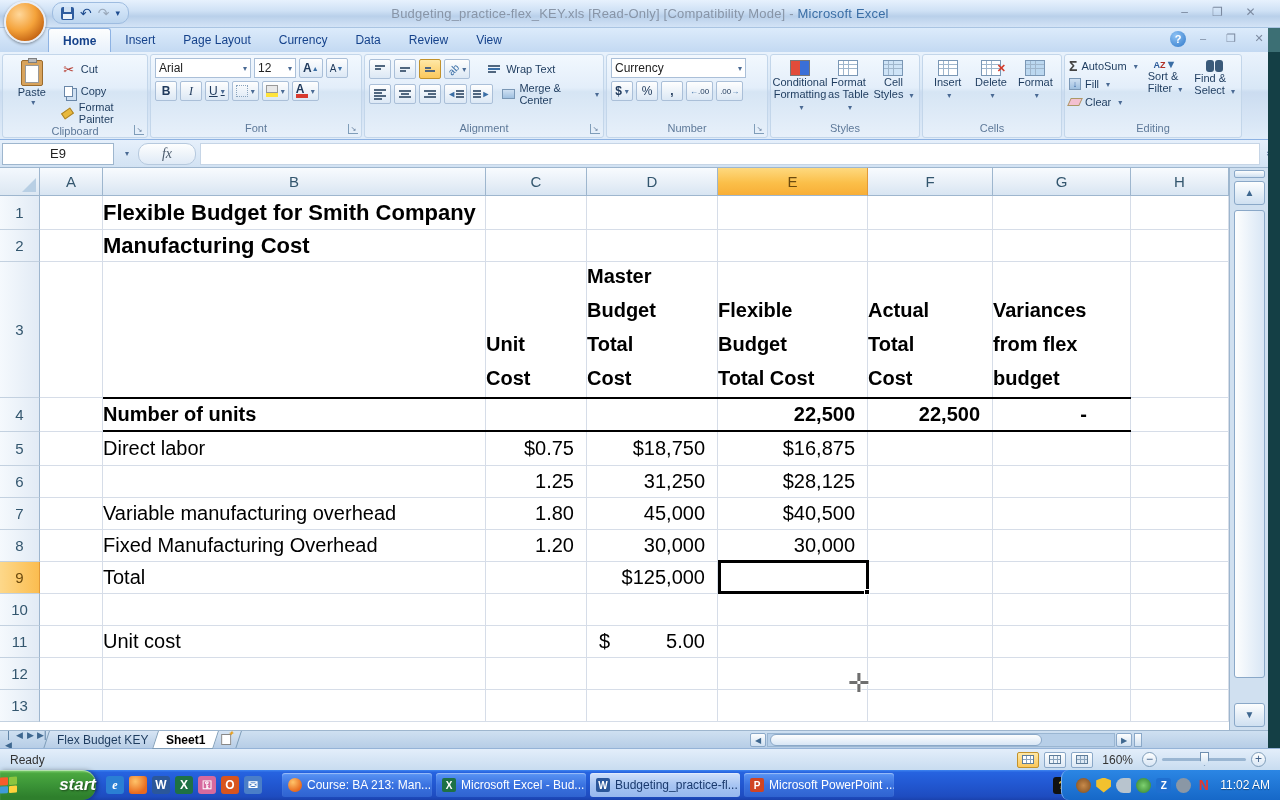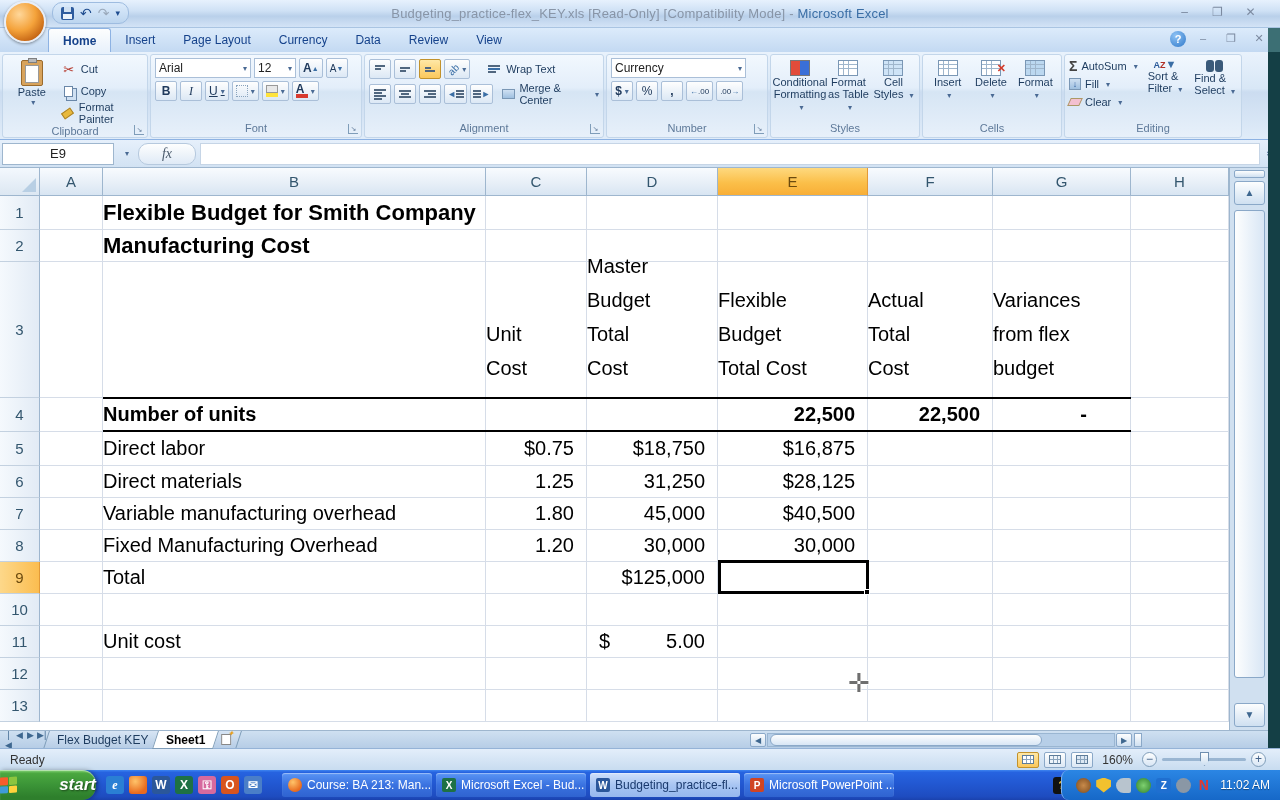--- a/index.html
+++ b/index.html
@@ -116,21 +116,21 @@
     linear-gradient(90deg,transparent 952px,#d6dde8 952px,#d6dde8 953px,transparent 953px),
     linear-gradient(90deg,transparent 1090px,#d6dde8 1090px,#d6dde8 1091px,transparent 1091px),
     linear-gradient(90deg,transparent 1188px,#d6dde8 1188px,#d6dde8 1189px,transparent 1189px); }
   .h34{height:34px}.h32{height:32px}.h136{height:136px}
   .cell { position:absolute; top:0; bottom:0; display:flex; align-items:center;
     font-size:20px; color:#000; white-space:nowrap; z-index:2; }.cB{left:63px;width:383px}.cC{left:446px;width:101px}
   .cD{left:547px;width:131px}.cE{left:678px;width:150px}.cF{left:828px;width:125px}.cG{left:953px;width:138px}
   .bold { font-weight:bold; }
   .t21 { font-size:22px; }
   .num { justify-content:flex-end; padding-right:13px; }
-  .hdr3 { align-items:flex-end; white-space:pre-line; line-height:34px; padding-bottom:12px; font-weight:normal;margin-top:28px; }
+  .hdr3 { align-items:flex-end; white-space:pre-line; line-height:34px; padding-bottom:2px; font-weight:bold;margin-top:28px; }
   .dash { justify-content:flex-end; padding-right:44px; }
   .acct { justify-content:space-between; padding-left:12px; padding-right:13px; }
   .rule4 { position:absolute; left:63px; width:1028px; height:2px; background:#000; z-index:3; }
   #sel-e9 { left:718px; top:392px; width:151px; height:34px; border:3px solid #000; z-index:5; background:#fff; }
   #fill-handle { right:-4px; bottom:-4px; width:6px; height:6px; background:#000; border:1px solid #fff; position:absolute; }
   
   #vscroll { left:1229px; top:168px; width:39px; height:562px; background:#d0e0f0; border-left:1px solid #9eb6ce; }
   #vsplit { left:4px; top:2px; width:31px; height:8px; background:linear-gradient(#fdfefe,#cfe0f1); border:1px solid #8aa8c8; border-radius:2px; }
   .sbtn { width:31px; height:24px; left:4px; background:linear-gradient(#fdfefe,#cfe0f1); border:1px solid #8aa8c8;
     border-radius:3px; color:#3e678f; font-size:10px; text-align:center; line-height:22px; }
@@ -614,21 +614,20 @@
     <div class="gcells">
       <span class="cell cB">Direct labor</span>
       <span class="cell cC num">$0.75</span>
       <span class="cell cD num">$18,750</span>
       <span class="cell cE num">$16,875</span>
     </div>
   </div>
   <div class="grow h32">
     <div class="rh">6</div>
     <div class="gcells">
-      <span class="cell cB">Direct materials</span>
       <span class="cell cC num">1.25</span>
       <span class="cell cD num">31,250</span>
       <span class="cell cE num">$28,125</span>
     </div>
   </div>
   <div class="grow h32">
     <div class="rh">7</div>
     <div class="gcells">
       <span class="cell cB">Variable manufacturing overhead</span>
       <span class="cell cC num">1.80</span>

